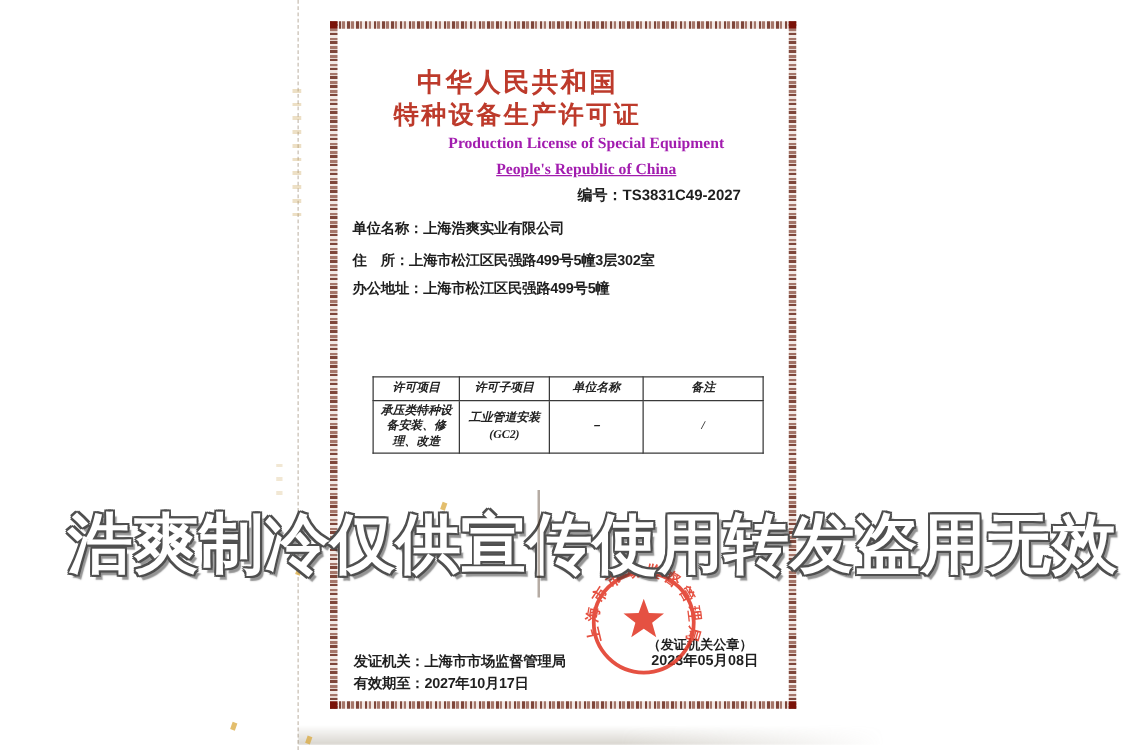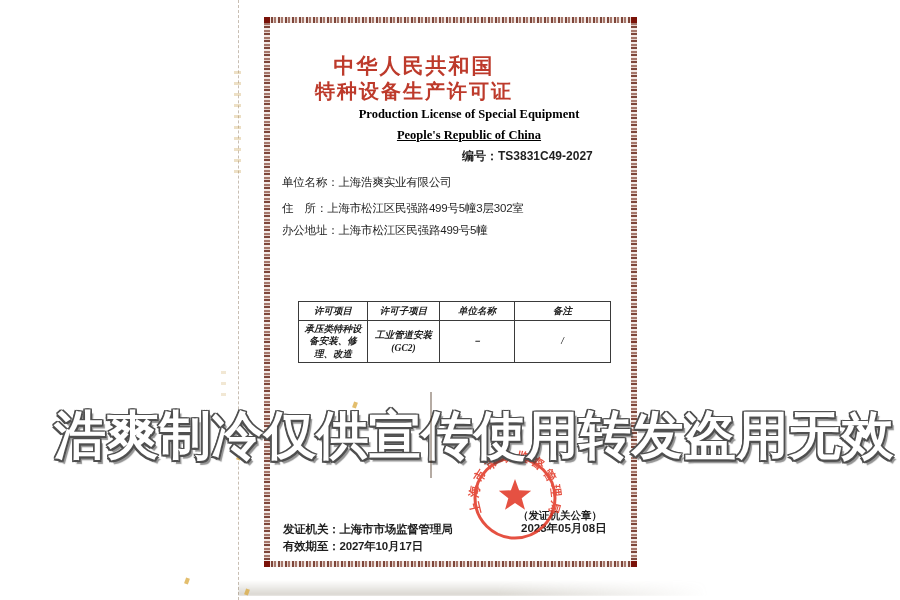--- a/index.html
+++ b/index.html
@@ -29,25 +29,25 @@
   .b-left{left:0;} .b-right{right:0;}
   .corner{position:absolute;width:6px;height:6px;background:#7a1208;}
   .corner.tl{left:0;top:0;} .corner.tr{right:0;top:0;}
   .corner.bl{left:0;bottom:0;} .corner.br{right:0;bottom:0;}
 
   
   .abs{position:absolute;z-index:4;}
   .ttl-cn{left:264px;width:300px;text-align:center;color:#bd3a2b;font-weight:bold;letter-spacing:2px;}
   .ttl-cn1{top:52px;font-size:21px;}
   .ttl-cn2{top:78px;font-size:20px;}
-  .ttl-en{left:264px;width:410px;text-align:center;color:#000000;font-weight:bold;
+  .ttl-en{left:264px;width:410px;text-align:center;color:#a21caf;font-weight:bold;
           font-family:"Liberation Serif",serif;font-size:12.5px;}
   .ttl-en1{top:107px;} .ttl-en2{top:128px;text-decoration:underline;}
   .license-no{top:148px;left:462px;width:160px;text-align:left;font-size:12px;font-weight:bold;}
-  .info-line{left:282px;font-size:11.5px;font-weight:normal;letter-spacing:-.2px;text-align:right;}
+  .info-line{left:282px;font-size:11.5px;font-weight:bold;letter-spacing:-.2px;text-align:right;}
   .l-company{top:175px;} .l-residence{top:201px;} .l-office{top:223px;} .l-approval{top:277px;}
   .f-line{left:283px;font-size:11.5px;font-weight:bold;letter-spacing:-.2px;}
   .l-issuer{top:522px;} .l-valid{top:539px;}
   .seal-caption{top:509px;left:518px;font-size:10.5px;font-weight:bold;}
   .issue-date{top:521px;left:521px;font-size:11.5px;font-weight:bold;}
 
   
   .lic-table{position:absolute;left:298px;top:301px;z-index:4;border-collapse:collapse;table-layout:fixed;
       font-family:"Liberation Serif",serif;font-style:italic;font-weight:bold;font-size:9.5px;color:#222;}
   .lic-table td,.lic-table th{border:1.5px solid #3a3a3a;text-align:center;vertical-align:middle;

